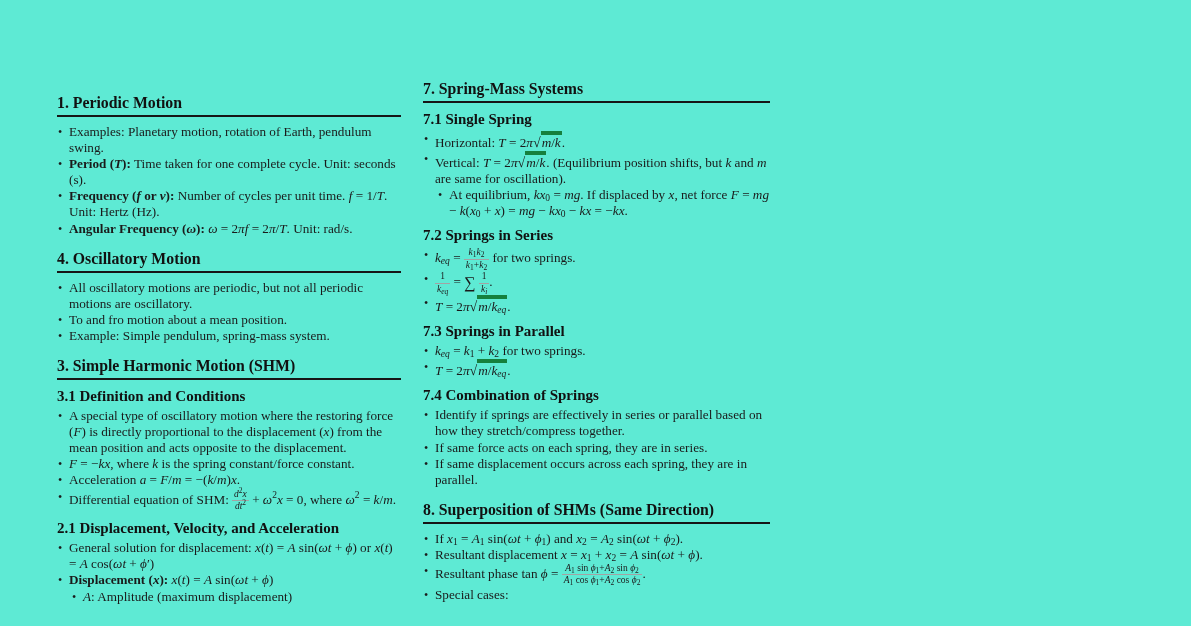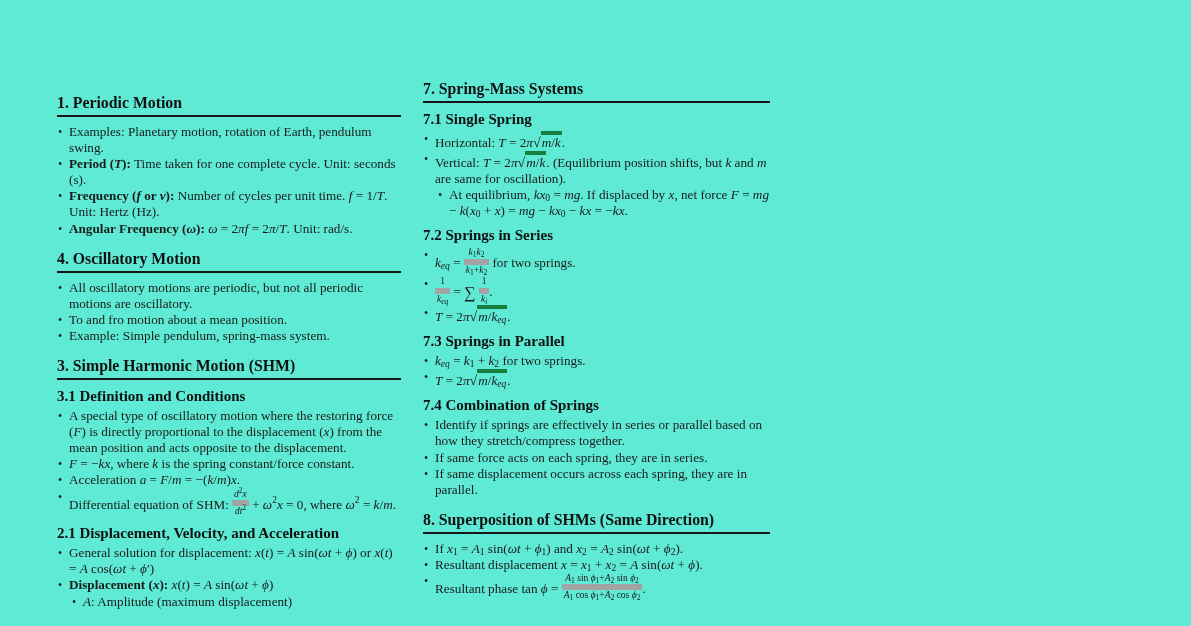--- a/index.html
+++ b/index.html
@@ -22,21 +22,21 @@
   ul{list-style:none;margin:0;padding:0;}
   li{position:relative;padding-left:12px;}
   li::before{content:"\2022";position:absolute;left:1px;top:0;font-size:12px;color:#1a1a1a;}
   li.nested{margin-left:14px;}
   i{font-style:italic;}
   b i{font-style:italic;}
   sub,sup{font-size:9.5px;line-height:0;}
   sub{vertical-align:-0.25em;}
   sup{vertical-align:0.55em;}
   .frac{display:inline-block;vertical-align:-0.6em;text-align:center;font-size:9.5px;line-height:1.2;}
-  .frac .num{display:block;border-bottom:6px solid #a3a3a3;padding:0 2px;}
+  .frac .num{display:block;border-bottom:1px solid #a3a3a3;padding:0 2px;}
   .frac .den{display:block;padding:0 2px;}
   .frac sub,.frac sup{font-size:7.5px;}
   .sum{font-size:16px;line-height:0;vertical-align:-0.12em;}
   .sqrt{white-space:nowrap;display:inline-block;}
   .rt{display:inline-block;font-size:14px;}
   .rad{display:inline-block;border-top:4px solid #15803d;padding:0 1px;}
 </style>
 </head>
 <body>
 
@@ -93,15 +93,16 @@
       <ul>
         <li>Identify if springs are effectively in series or parallel based on how they stretch/compress together.</li>
         <li>If same force acts on each spring, they are in series.</li>
         <li>If same displacement occurs across each spring, they are in parallel.</li>
       </ul>
       <h2>8. Superposition of SHMs (Same Direction)</h2>
       <ul>
         <li>If <i>x</i><sub>1</sub> = <i>A</i><sub>1</sub> sin(<i>ωt</i> + <i>ϕ</i><sub>1</sub>) and <i>x</i><sub>2</sub> = <i>A</i><sub>2</sub> sin(<i>ωt</i> + <i>ϕ</i><sub>2</sub>).</li>
         <li>Resultant displacement <i>x</i> = <i>x</i><sub>1</sub> + <i>x</i><sub>2</sub> = <i>A</i> sin(<i>ωt</i> + <i>ϕ</i>).</li>
         <li>Resultant phase tan <i>ϕ</i> = <span class="frac"><span class="num"><i>A</i><sub>1</sub> sin <i>ϕ</i><sub>1</sub>+<i>A</i><sub>2</sub> sin <i>ϕ</i><sub>2</sub></span><span class="den"><i>A</i><sub>1</sub> cos <i>ϕ</i><sub>1</sub>+<i>A</i><sub>2</sub> cos <i>ϕ</i><sub>2</sub></span></span>.</li>
+        <li>Special cases:</li>
       </ul>
     </div>
 </div>
 
 </body></html>

